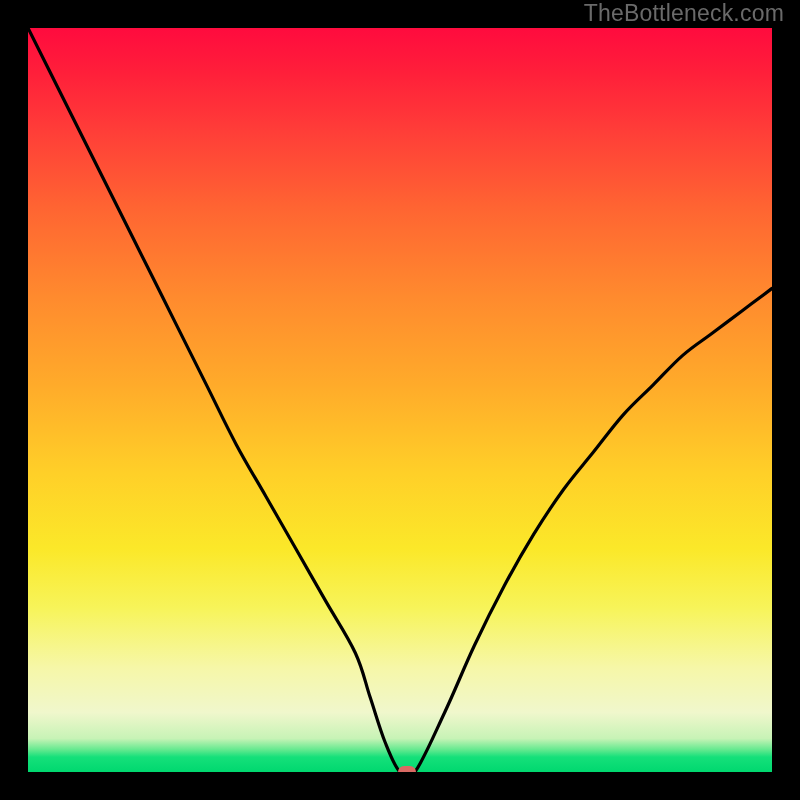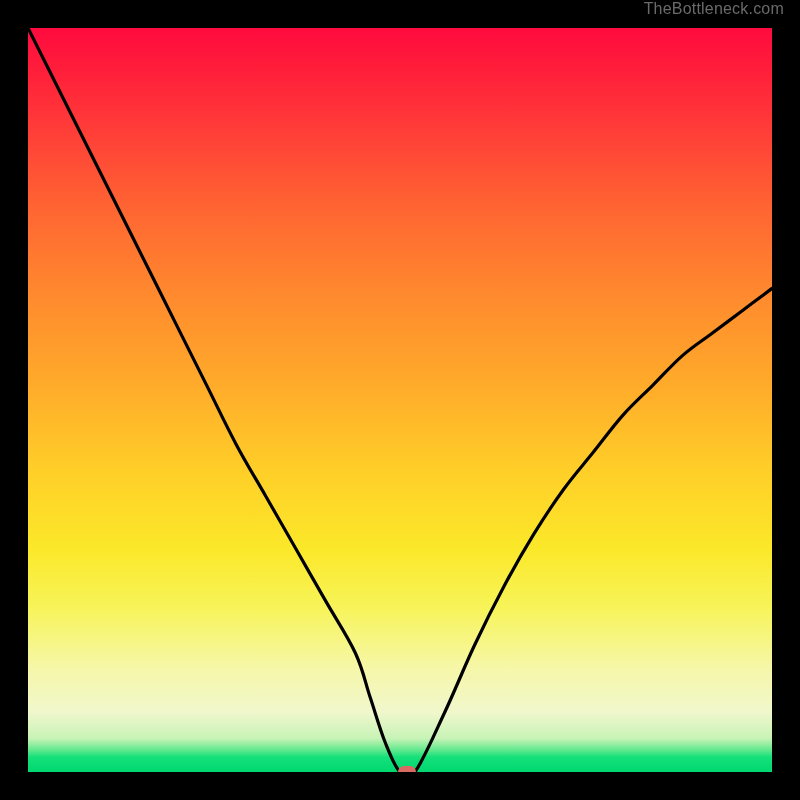--- a/index.html
+++ b/index.html
@@ -15,21 +15,21 @@
     position: relative;
     width: 800px;
     height: 800px;
     background: #000;
   }
   .watermark {
     position: absolute;
     top: 0px;
     right: 16px;
     color: #6a6a6a;
-    font-size: 16px;
+    font-size: 23px;
     font-weight: 500;
     letter-spacing: 0.2px;
     z-index: 3;
     text-align: right;
   }
   .plot-area {
     position: absolute;
     left: 28px;
     top: 28px;
     width: 744px;   

